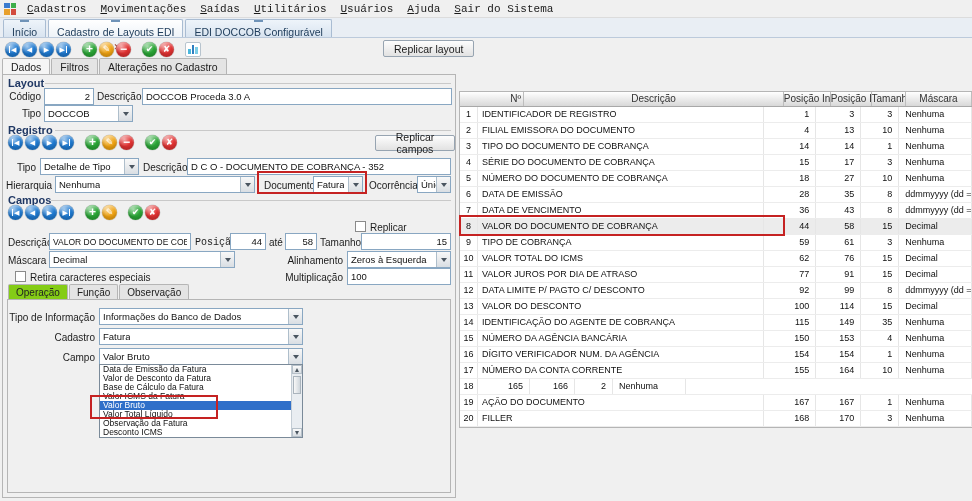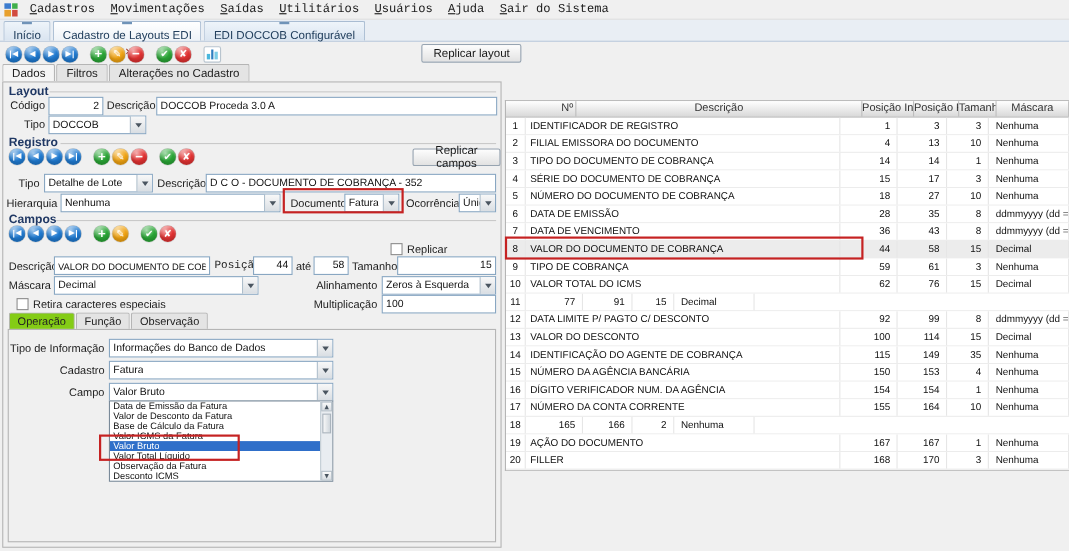--- a/index.html
+++ b/index.html
@@ -226,21 +226,21 @@
         <div class="gap-before circle-btn c-green">
           <span class="g mid">✔</span>
         </div>
         <div class="circle-btn c-red">
           <span class="g mid">✘</span>
         </div>
       </div>
     <button class="win-btn btn-replicar-campos">Replicar campos</button>
     <div class="flabel ra" style="left:5px;top:87px;width:28px;">Tipo</div>
     <div class="combo" style="left:37px;top:83px;width:99px;">
-      <span class="combo-text">Detalhe de Lote</span>
+      <span class="combo-text">Detalhe de Tipo</span>
       <span class="arrow-btn">
           <i class="tri-down"></i>
         </span>
     </div>
     <div class="flabel" style="left:140px;top:87px;">Descrição</div>
     <input class="field" style="left: 184px; top: 83px; width: 264px;" value="D C O - DOCUMENTO DE COBRANÇA - 352">
     <div class="flabel ra" style="left:3px;top:105px;width:46px;">Hierarquia</div>
     <div class="combo" style="left:52px;top:101px;width:200px;">
       <span class="combo-text">Nenhuma</span>
       <span class="arrow-btn">
@@ -455,20 +455,21 @@
         <div class="grow">
           <div class="gc center" style="width: 18px;">10</div>
           <div class="gc left" style="width: 287px;">VALOR TOTAL DO ICMS</div>
           <div class="gc right" style="width: 52px; text-align: right;">62</div>
           <div class="gc right" style="width: 45px;">76</div>
           <div class="gc right" style="width: 38px;">15</div>
           <div class="gc leftp" style="width: 73px;">Decimal</div>
         </div>
         <div class="grow">
           <div class="gc center" style="width: 18px;">11</div>
+          <div class="gc left" style="width: 287px;">VALOR JUROS POR DIA DE ATRASO</div>
           <div class="gc right" style="width: 52px;">77</div>
           <div class="gc right" style="width: 45px;">91</div>
           <div class="gc right" style="width: 38px;">15</div>
           <div class="gc leftp" style="width: 73px;">Decimal</div>
         </div>
         <div class="grow">
           <div class="gc center" style="width: 18px;">12</div>
           <div class="gc left" style="width: 287px;">DATA LIMITE P/ PAGTO C/ DESCONTO</div>
           <div class="gc right" style="width: 52px;">92</div>
           <div class="gc right" style="width: 45px;">99</div>

